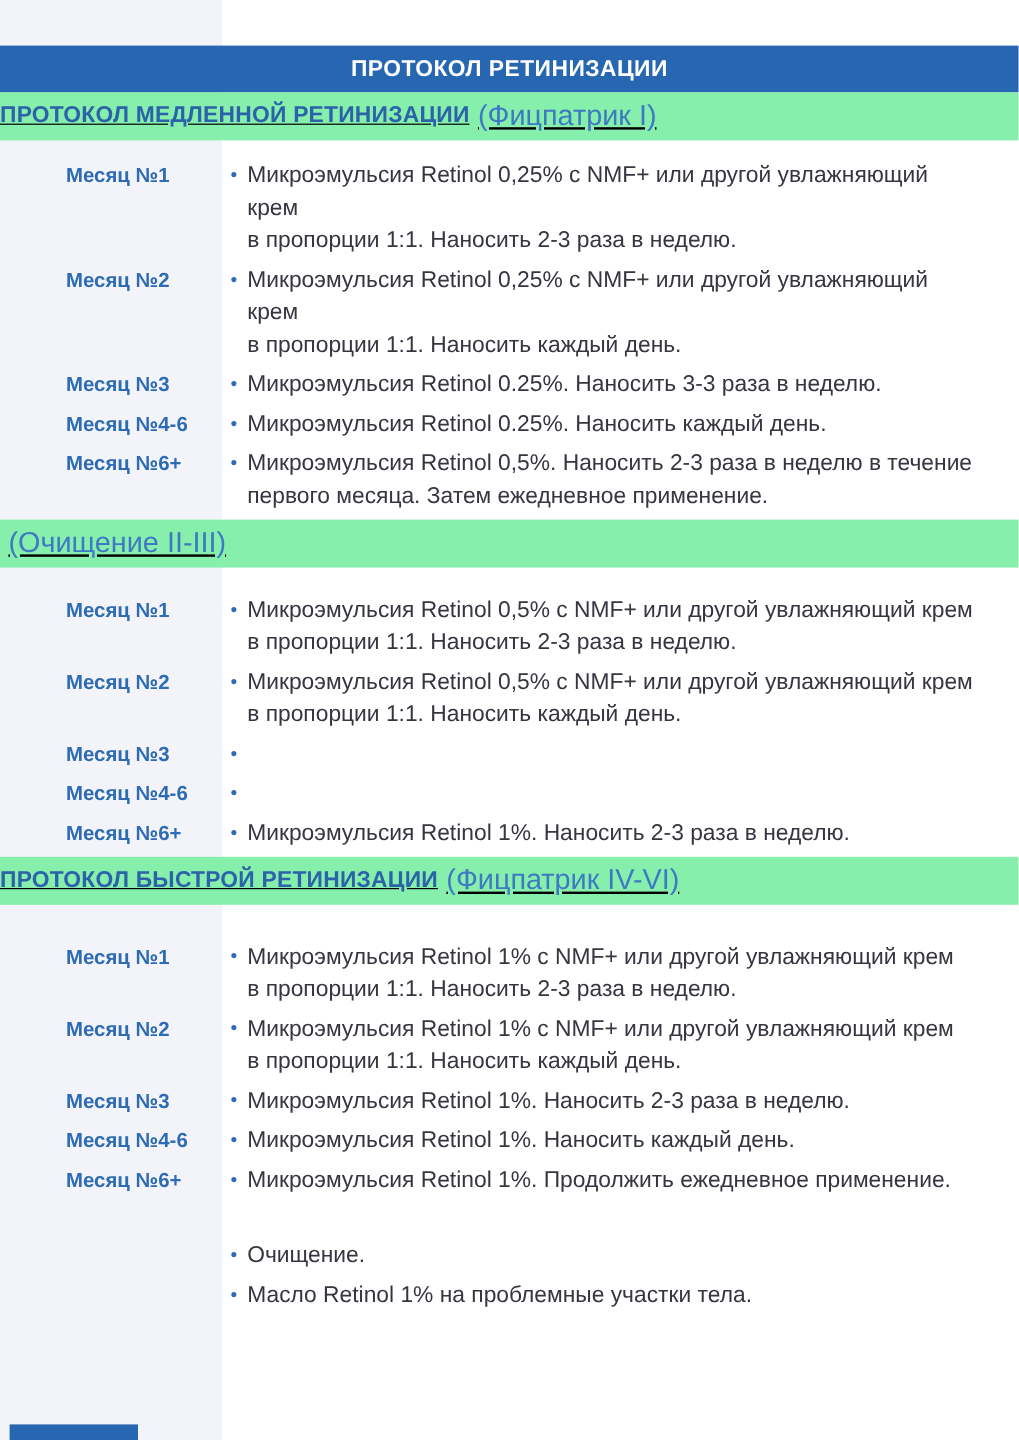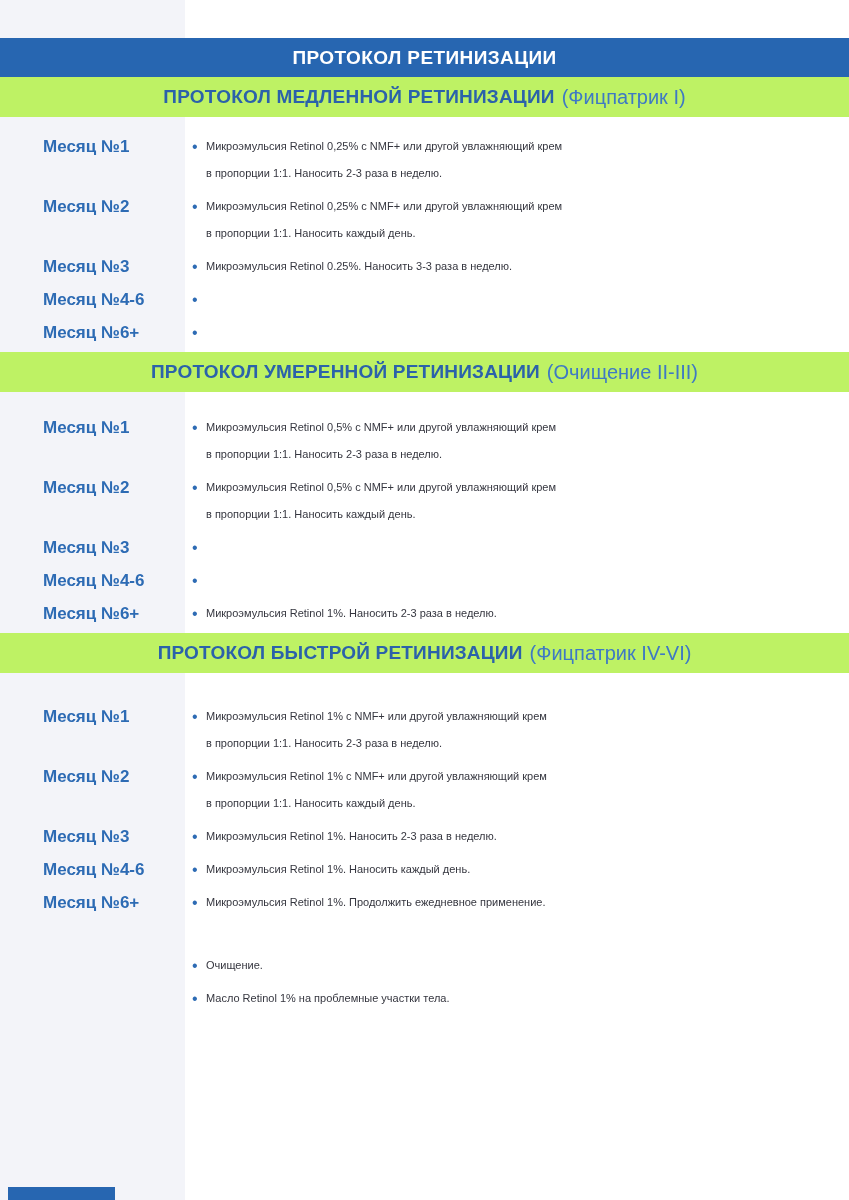--- a/index.html
+++ b/index.html
@@ -14,40 +14,40 @@
   .content { position:relative; }
   .top-spacer { height:38px; }
   .header-bar {
     height:39px; background:#2766b1;
     display:flex; align-items:center; justify-content:center;
   }
   .header-title {
     color:#ffffff; font-weight:bold; font-size:19px; letter-spacing:0.4px;
   }
   .band {
-    height:40px; background:#bef264;
-    display:flex; align-items:center; justify-content:center;
+    height:40px; background:#86efac;
+    display:flex; align-items:center; justify-content:flex-start;text-decoration:underline;
   }
   .band-title { color:#2b62aa; font-weight:bold; font-size:19px; letter-spacing:0.2px; }
-  .band-subtitle { color:#3e79c4; font-size:20px; margin-left:7px; }
+  .band-subtitle { color:#3e79c4; font-size:24px; margin-left:7px; }
   .section-body { box-sizing:border-box; }
   .section-body.s1 { padding-top:16px; }
   .section-body.s2 { padding-top:22px; }
   .section-body.s3 { padding-top:30px; }
   .section-body.s4 { padding-top:30px; }
   .row { display:flex; align-items:flex-start; margin-bottom:6px; }
   .row-month {
-    width:192px; padding-left:43px; box-sizing:border-box; flex-shrink:0;
+    width:192px; padding-left:55px; box-sizing:border-box; flex-shrink:0;
     font-weight:bold; font-size:17px; color:#2d6bb4; line-height:27px;
   }
   .bullet {
     color:#2d6bb4; font-size:16px; line-height:27px; width:14px; flex-shrink:0;
   }
   .row-text {
-    font-size:11px; color:#35363f; line-height:27px;
+    font-size:19px; color:#35363f; line-height:27px;
     white-space:pre-line; max-width:615px;
   }
   .footer-accent {
     position:absolute; left:8px; bottom:0; width:107px; height:13px;
     background:#2766b1;
   }
 </style>
 </head>
 <body>
 
@@ -77,28 +77,30 @@
 в пропорции 1:1. Наносить каждый день.</div>
           </div>
           <div class="row">
             <div class="row-month">Месяц №3</div>
             <span class="bullet">•</span>
             <div class="row-text">Микроэмульсия Retinol 0.25%. Наносить 3-3 раза в неделю.</div>
           </div>
           <div class="row">
             <div class="row-month">Месяц №4-6</div>
             <span class="bullet">•</span>
+            <div class="row-text">Микроэмульсия Retinol 0.25%. Наносить каждый день.</div>
           </div>
           <div class="row">
             <div class="row-month">Месяц №6+</div>
             <span class="bullet">•</span>
+            <div class="row-text">Микроэмульсия Retinol 0,5%. Наносить 2-3 раза в неделю в течение
+первого месяца. Затем ежедневное применение.</div>
           </div>
         </div>
         <div class="band">
-          <span class="band-title">ПРОТОКОЛ УМЕРЕННОЙ РЕТИНИЗАЦИИ</span>
           <span class="band-subtitle">(Очищение II-III)</span>
         </div>
         <div class="section-body s2">
           <div class="row">
             <div class="row-month">Месяц №1</div>
             <span class="bullet">•</span>
             <div class="row-text">Микроэмульсия Retinol 0,5% с NMF+ или другой увлажняющий крем
 в пропорции 1:1. Наносить 2-3 раза в неделю.</div>
           </div>
           <div class="row">

